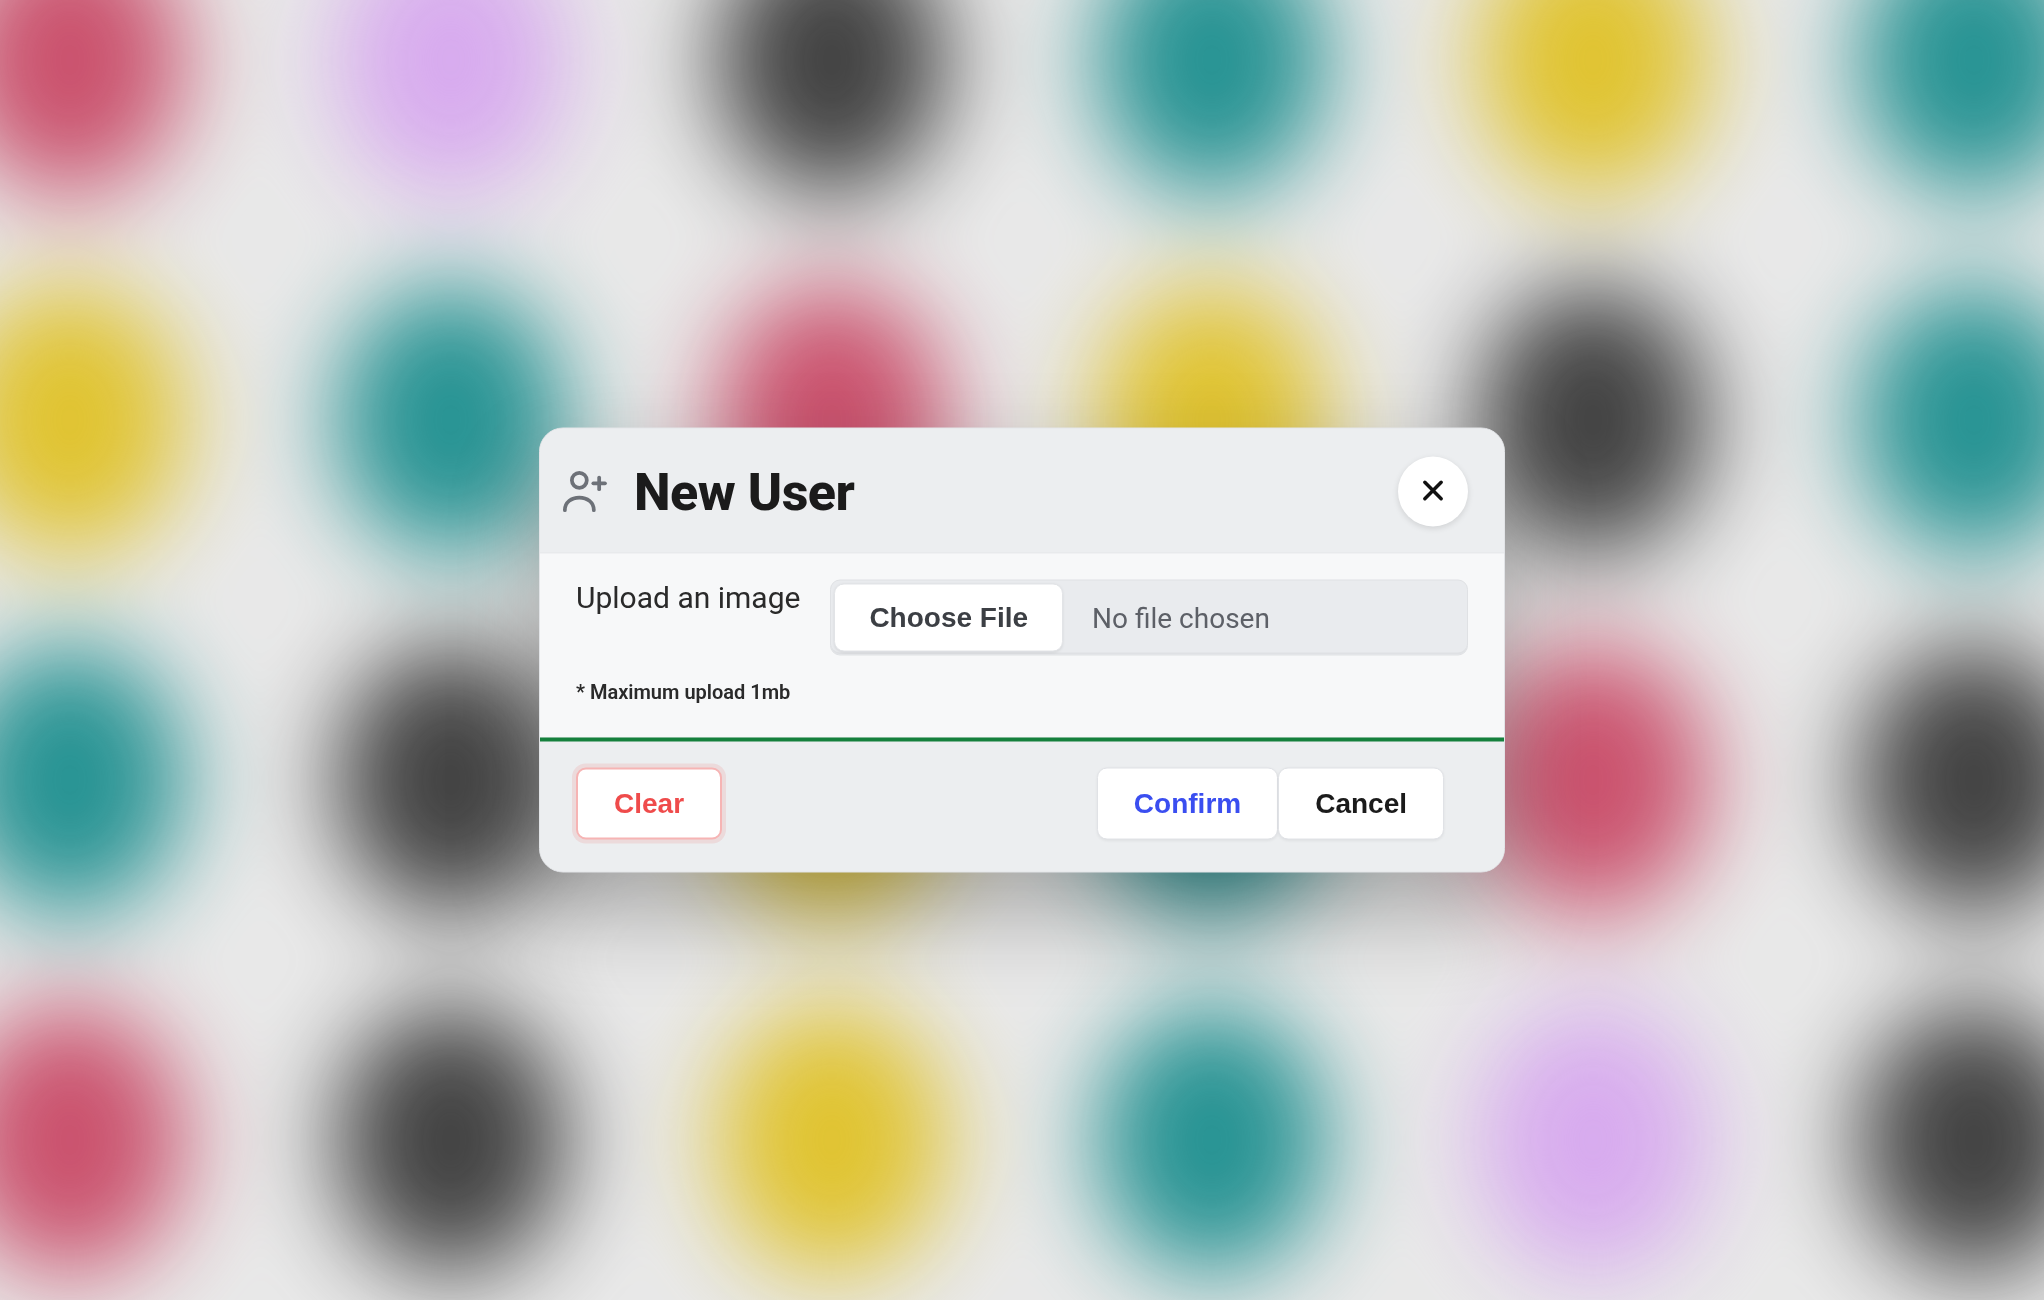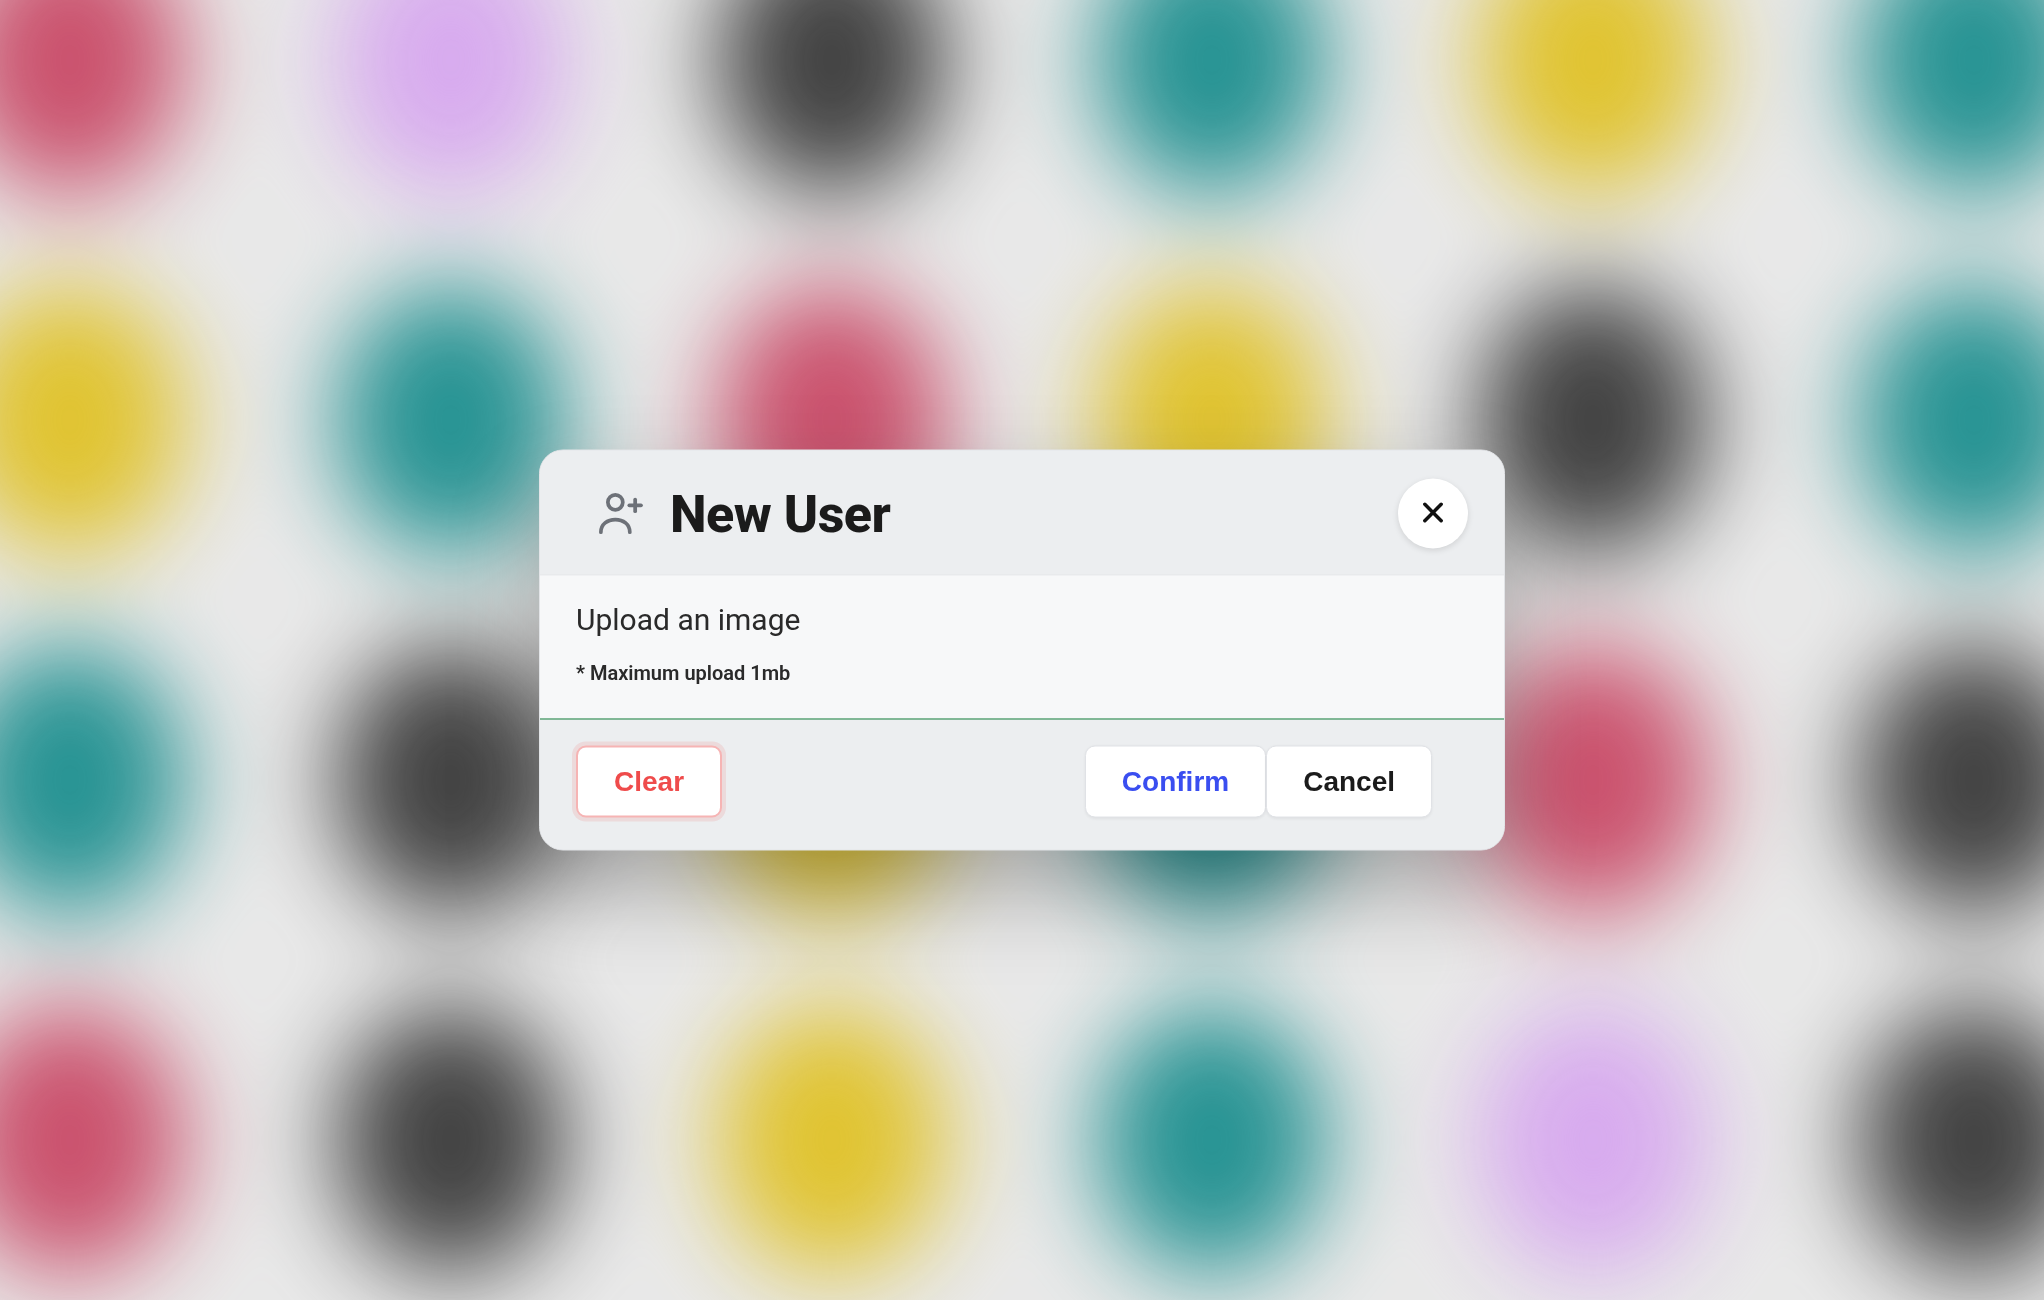--- a/index.html
+++ b/index.html
@@ -45,21 +45,21 @@
     background: #eceef0;
     border: 1px solid #e2e4e7;
     border-radius: 24px;
     box-shadow: 0 40px 90px rgba(0,0,0,0.28);
     overflow: hidden;
   }
 
   .modal-header {
     display: flex;
     align-items: center;
-    padding: 28px 36px 26px 52px;
+    padding: 28px 36px 26px 16px;
     background: #eceef0;
     border-bottom: 1px solid #e3e5e8;
   }
   .modal-header .icon-wrap {
     color: #6d7178;
     margin-right: 22px;
     display: flex;
     align-items: center;
   }
   .modal-title {
@@ -130,22 +130,22 @@
   .hint {
     font-size: 20px;
     font-weight: 600;
     color: #2a2a2a;
     margin-top: 24px;
     margin-bottom: 24px;
   }
 
   .modal-footer {
     background: #eceef0;
-    border-top: 1px solid #15803d;
-    padding: 26px 48px 32px 36px;
+    border-top: 4px solid #15803d;
+    padding: 26px 36px 32px 36px;
     display: flex;
     align-items: center;
   }
   .btn {
     height: 72px;
     padding: 0 36px;
     border-radius: 10px;
     background: #ffffff;
     border: 1px solid #e0e2e6;
     font-size: 28px;
@@ -218,20 +218,24 @@
           <line x1="5" y1="5" x2="19" y2="19"></line>
           <line x1="19" y1="5" x2="5" y2="19"></line>
         </svg>
       </span>
     </button>
   </div>
 
   <div class="modal-body">
     <div class="upload-row">
       <span class="upload-label">Upload an image</span>
+      <div class="file-picker">
+        <button class="choose-btn">Choose File</button>
+        <span class="file-status">No file chosen</span>
+      </div>
     </div>
     <div class="hint">* Maximum upload 1mb</div>
   </div>
 
   <div class="modal-footer">
     <button class="btn btn-clear">Clear</button>
     <div class="spacer"></div>
     <button class="btn btn-confirm">Confirm</button>
     <button class="btn btn-cancel">Cancel</button>
   </div>

